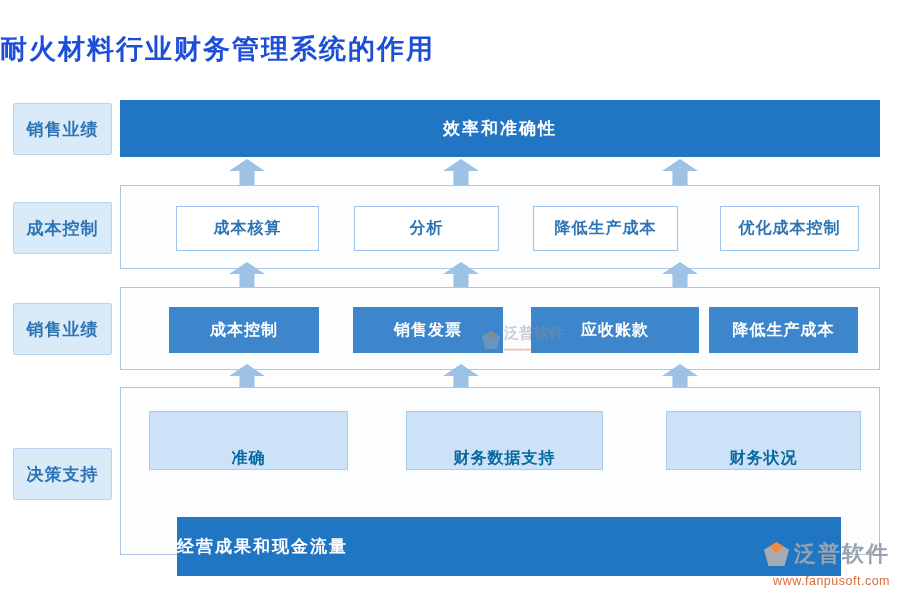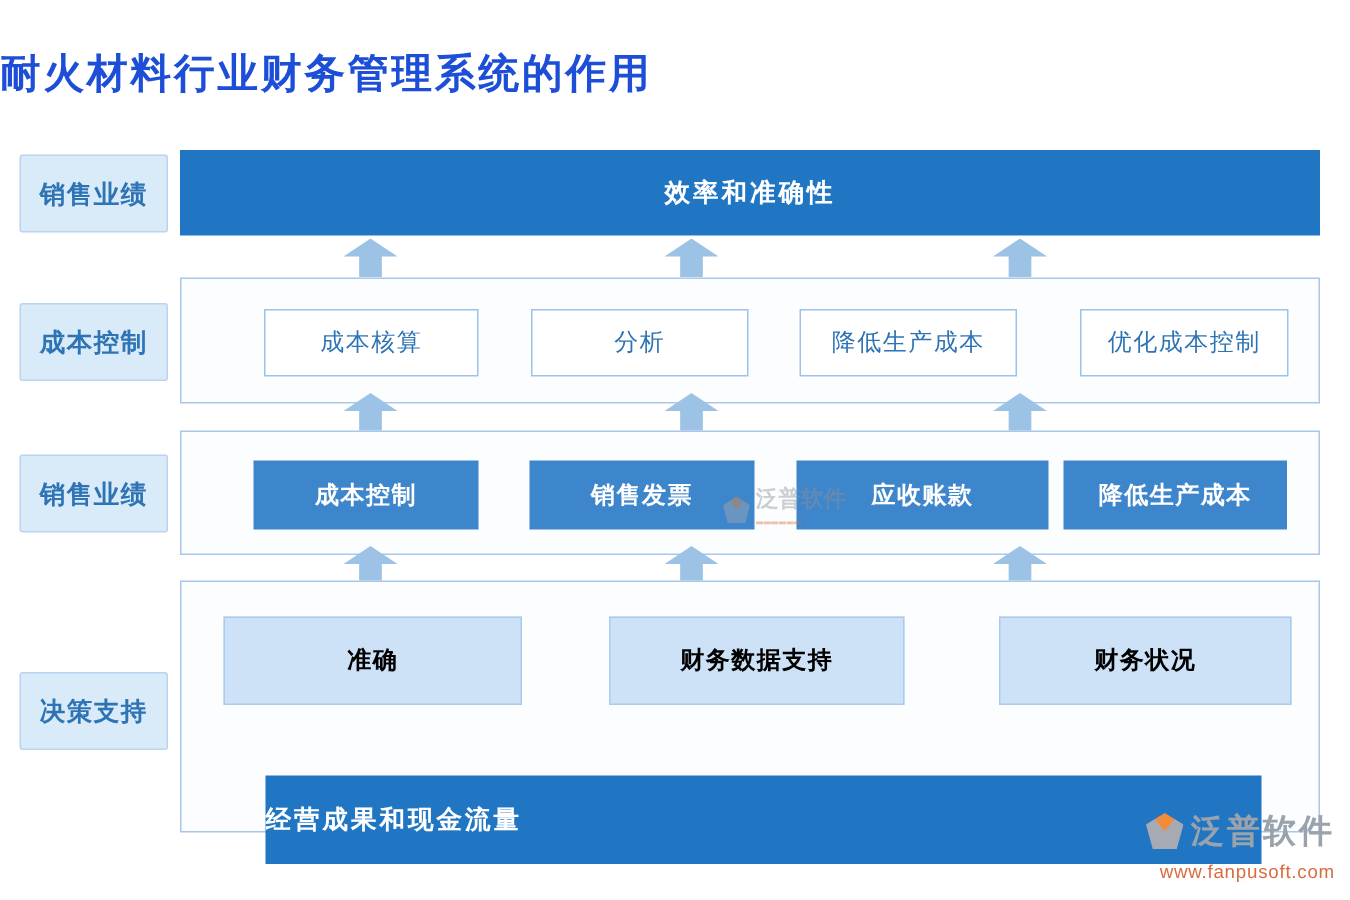--- a/index.html
+++ b/index.html
@@ -25,32 +25,32 @@
   }
   .layer{
     position:absolute;left:120px;width:758px;
     background:#fbfdff;border:1px solid #aac7e8;
   }
   .layer-cost{top:185px;height:82px;}
   .layer-sales{top:287px;height:81px;}
   .layer-decision{top:387px;height:166px;}
   .white-box{
     position:absolute;top:20px;height:43px;background:#ffffff;
-    border:1px solid #9cc3e7;color:#2e74b5;font-weight:normal;font-size:16px;
+    border:1px solid #9cc3e7;color:#2e74b5;font-weight:bold;font-size:16px;
     display:flex;align-items:center;justify-content:center;letter-spacing:1px;
   }
   .sales-box{
     position:absolute;top:19px;height:46px;background:#3e86cb;
     color:#ffffff;font-weight:bold;font-size:16px;
     display:flex;align-items:center;justify-content:center;letter-spacing:1px;
   }
   .lite-box{
     position:absolute;top:23px;height:57px;background:#cde2f6;
-    border:1px solid #a9cbee;color:#000000;font-weight:bold;font-size:16px;
-    display:flex;align-items:center;justify-content:center;letter-spacing:1px;
+    border:1px solid #a9cbee;color:#0369a1;font-weight:bold;font-size:16px;
+    display:flex;align-items:flex-end;justify-content:center;letter-spacing:1px;
   }
   .decision-bar{
     position:absolute;left:56px;top:91px;width:664px;height:59px;
     background:#2176c4;color:#ffffff;font-weight:bold;font-size:17px;
     display:flex;align-items:center;justify-content:flex-start;letter-spacing:2px;margin-top:38px;
   }
   .arrow{
     position:absolute;width:36px;height:26px;background:#9cc2e5;
     clip-path:polygon(50% 0,100% 46%,71% 46%,71% 100%,29% 100%,29% 46%,0 46%);
   }

